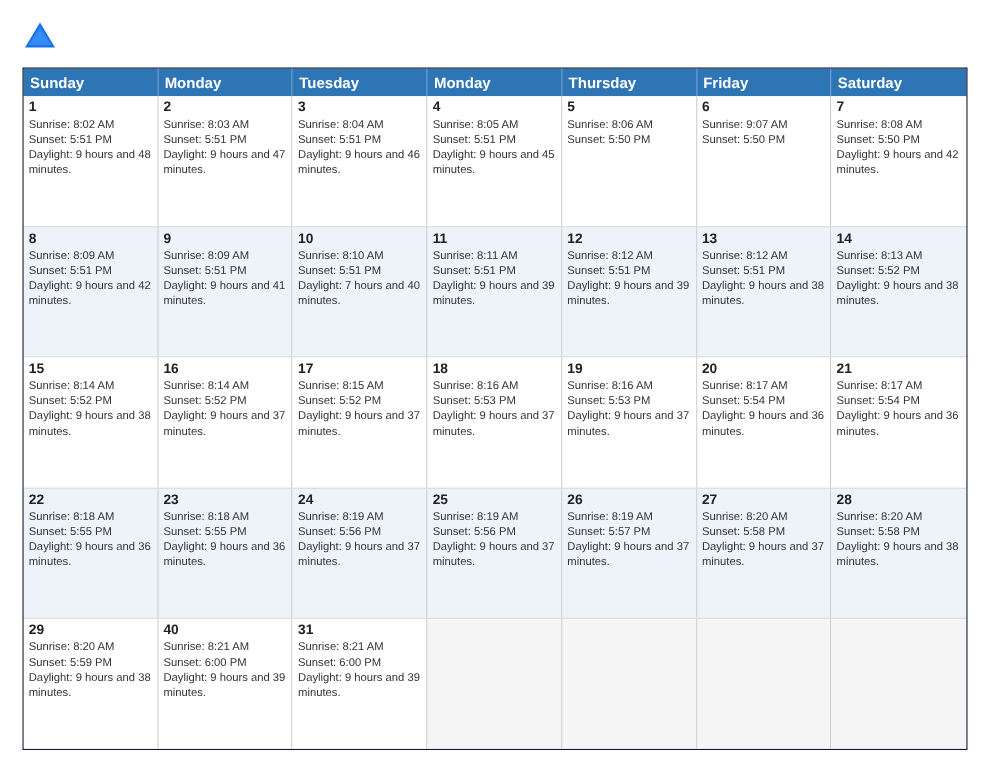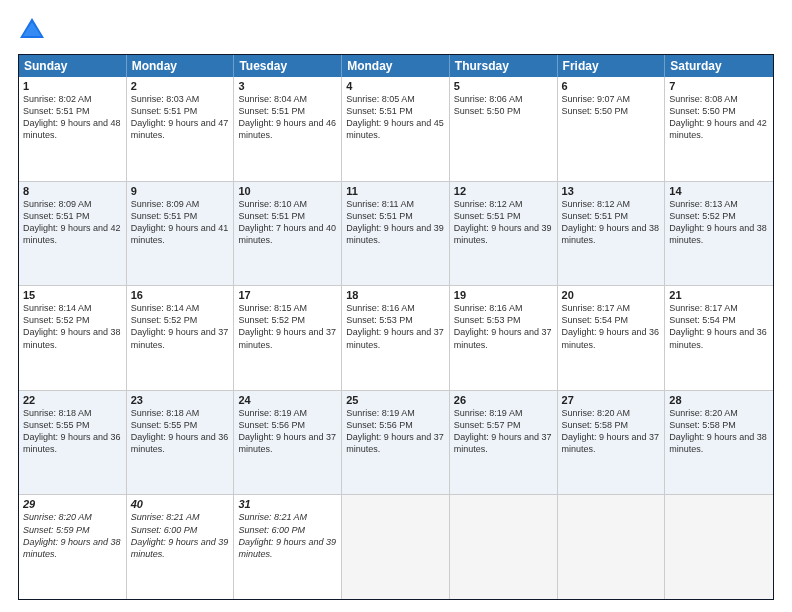--- a/index.html
+++ b/index.html
@@ -69,21 +69,21 @@
       flex: 1;
       display: flex;
       flex-direction: column;
     }
     .cal-week {
       display: grid;
       grid-template-columns: repeat(7, 1fr);
       flex: 1;
       border-bottom: 1px solid #ccc;
     }
-    .cal-week:last-child { border-bottom: none; font-style: italic; }
+    .cal-week:last-child { border-bottom: none; }
     .cal-cell {
       padding: 3px 4px;
       border-right: 1px solid #ccc;
       font-size: 9.2px;
       color: #333;
       vertical-align: top;
       min-height: 0;
       background: #fff;
     }
     .cal-cell:last-child { border-right: none; }

